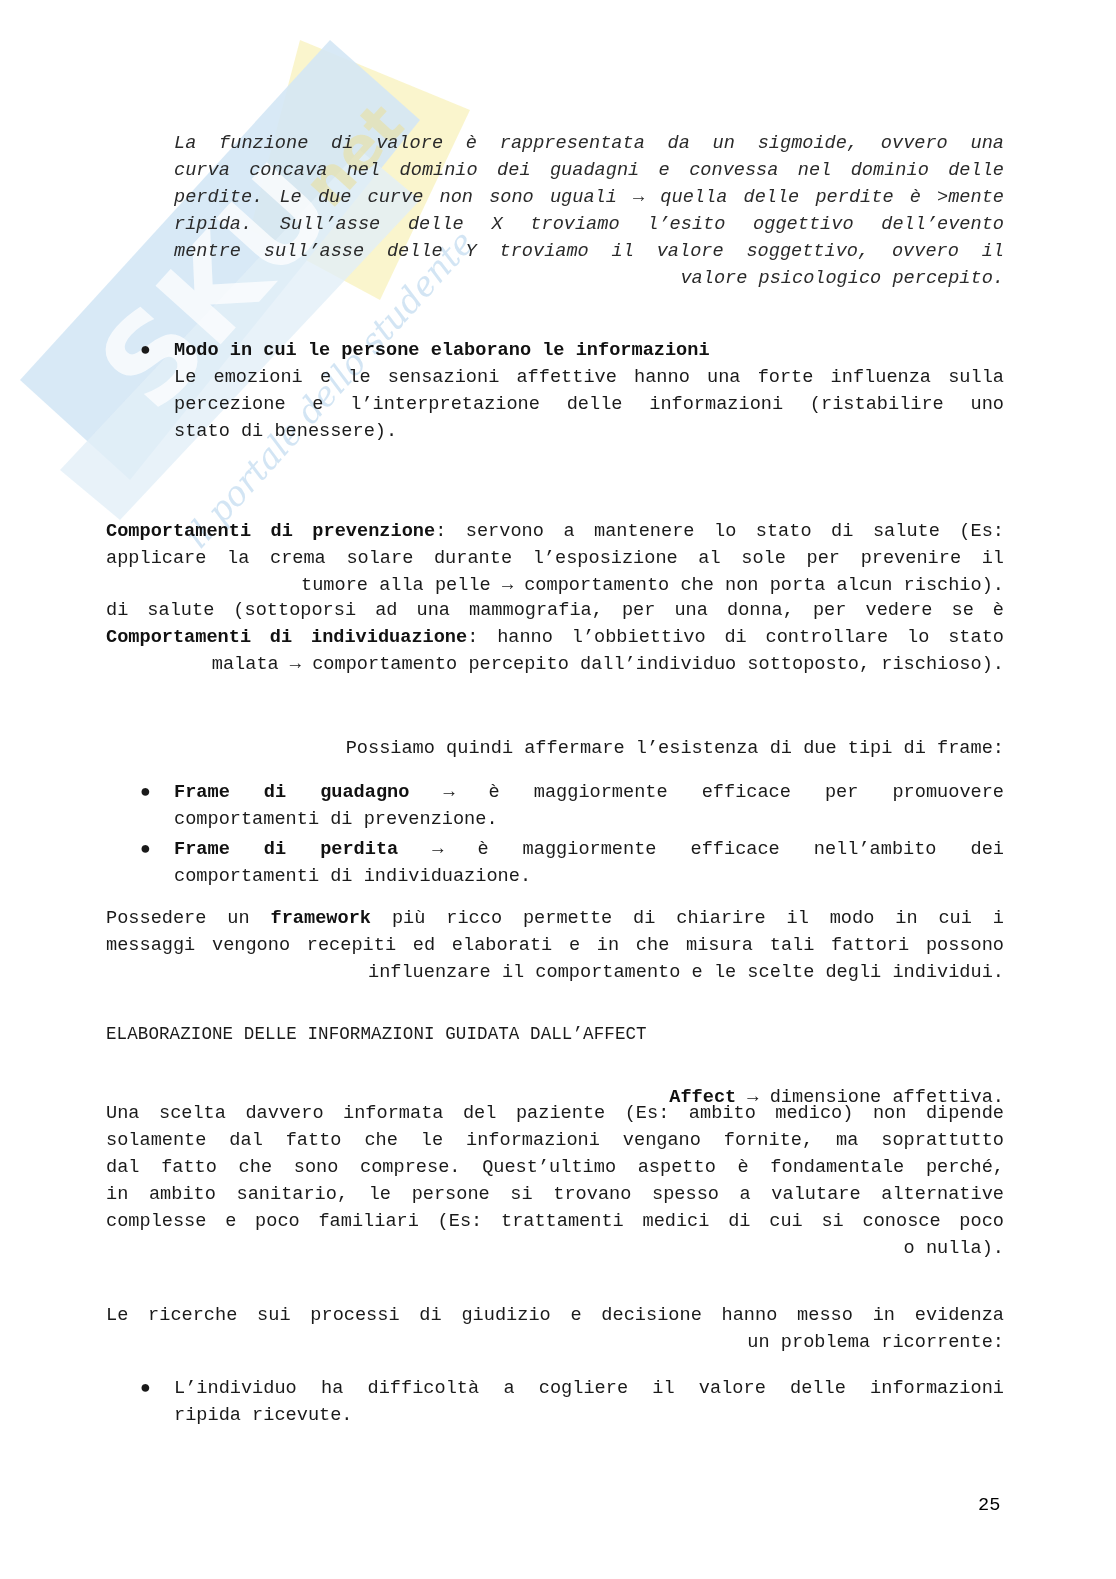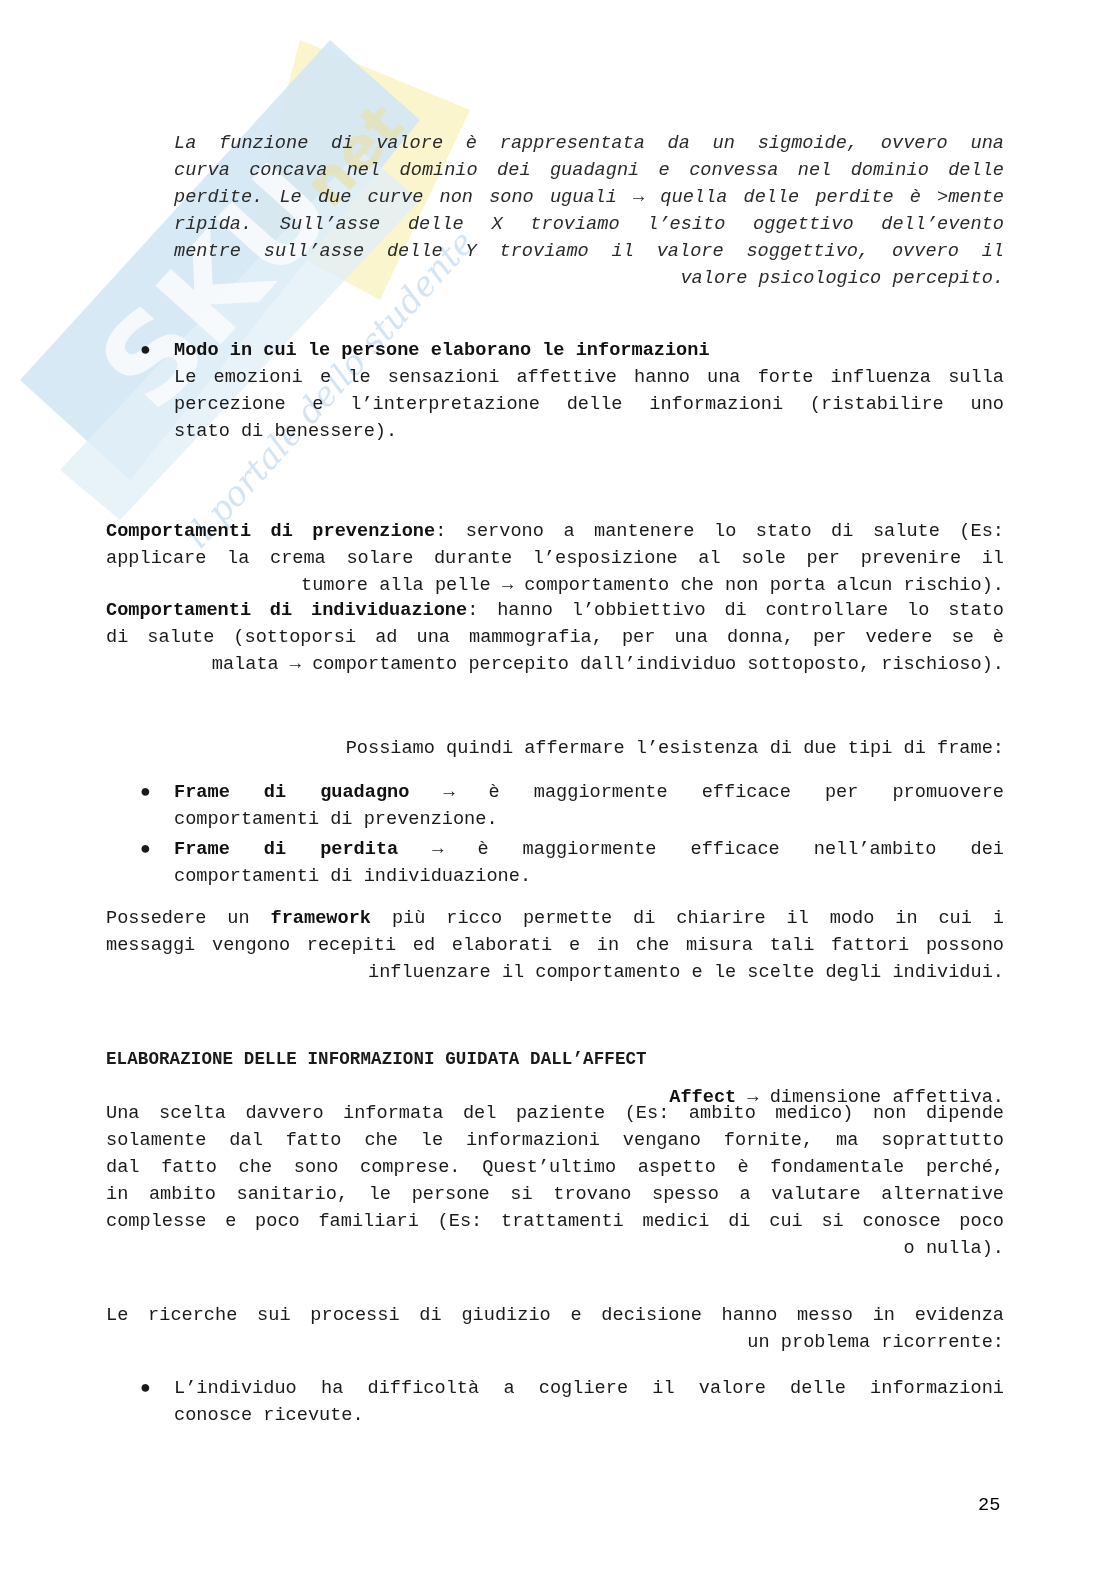--- a/index.html
+++ b/index.html
@@ -139,22 +139,22 @@
     </div>
   </div>
 
   <div class="block" style="top:518px;">
     <span class="justify-line"><span class="bold">Comportamenti di prevenzione</span><span>: servono a mantenere lo stato di salute (Es:</span></span>
     <span class="justify-line">applicare la crema solare durante l’esposizione al sole per prevenire il</span>
     <span class="plain-line">tumore alla pelle → comportamento che non porta alcun rischio).</span>
   </div>
 
   <div class="block" style="top:597px;">
+    <span class="justify-line">di salute (sottoporsi ad una mammografia, per una donna, per vedere se è</span>
     <span class="justify-line"><span class="bold">Comportamenti di individuazione</span><span>: hanno l’obbiettivo di controllare lo stato</span></span>
-    <span class="justify-line">di salute (sottoporsi ad una mammografia, per una donna, per vedere se è</span>
     <span class="plain-line">malata → comportamento percepito dall’individuo sottoposto, rischioso).</span>
   </div>
 
   <div class="block" style="top:735px;">
     <span class="plain-line">Possiamo quindi affermare l’esistenza di due tipi di frame:</span>
   </div>
 
   <div class="bullet-row" style="top:779px;">
     <span class="bullet-dot">●</span>
     <div class="bullet-text">
@@ -169,21 +169,21 @@
       <span class="plain-line">comportamenti di individuazione.</span>
     </div>
   </div>
 
   <div class="block" style="top:905px;">
     <span class="justify-line"><span>Possedere un </span><span class="bold">framework</span><span> più ricco permette di chiarire il modo in cui i</span></span>
     <span class="justify-line">messaggi vengono recepiti ed elaborati e in che misura tali fattori possono</span>
     <span class="plain-line">influenzare il comportamento e le scelte degli individui.</span>
   </div>
 
-  <div class="heading-caps" style="top:1046px;font-weight:bold;">ELABORAZIONE DELLE INFORMAZIONI GUIDATA DALL’AFFECT</div>
+  <div class="heading-caps" style="top:1021px;">ELABORAZIONE DELLE INFORMAZIONI GUIDATA DALL’AFFECT</div>
 
   <div class="block" style="top:1084px;">
     <span class="plain-line"><span class="bold">Affect</span><span> → dimensione affettiva.</span></span>
   </div>
 
   <div class="block" style="top:1100px;">
     <span class="justify-line">Una scelta davvero informata del paziente (Es: ambito medico) non dipende</span>
     <span class="justify-line">solamente dal fatto che le informazioni vengano fornite, ma soprattutto</span>
     <span class="justify-line">dal fatto che sono comprese. Quest’ultimo aspetto è fondamentale perché,</span>
     <span class="justify-line">in ambito sanitario, le persone si trovano spesso a valutare alternative</span>
@@ -193,19 +193,19 @@
 
   <div class="block" style="top:1302px;">
     <span class="justify-line">Le ricerche sui processi di giudizio e decisione hanno messo in evidenza</span>
     <span class="plain-line">un problema ricorrente:</span>
   </div>
 
   <div class="bullet-row" style="top:1375px;">
     <span class="bullet-dot">●</span>
     <div class="bullet-text">
       <span class="justify-line">L’individuo ha difficoltà a cogliere il valore delle informazioni</span>
-      <span class="plain-line">conosce ricevute.</span>
+      <span class="plain-line">ripida ricevute.</span>
     </div>
   </div>
 
   <div class="page-number">25</div>
 
 </div>
 
 </body></html>

